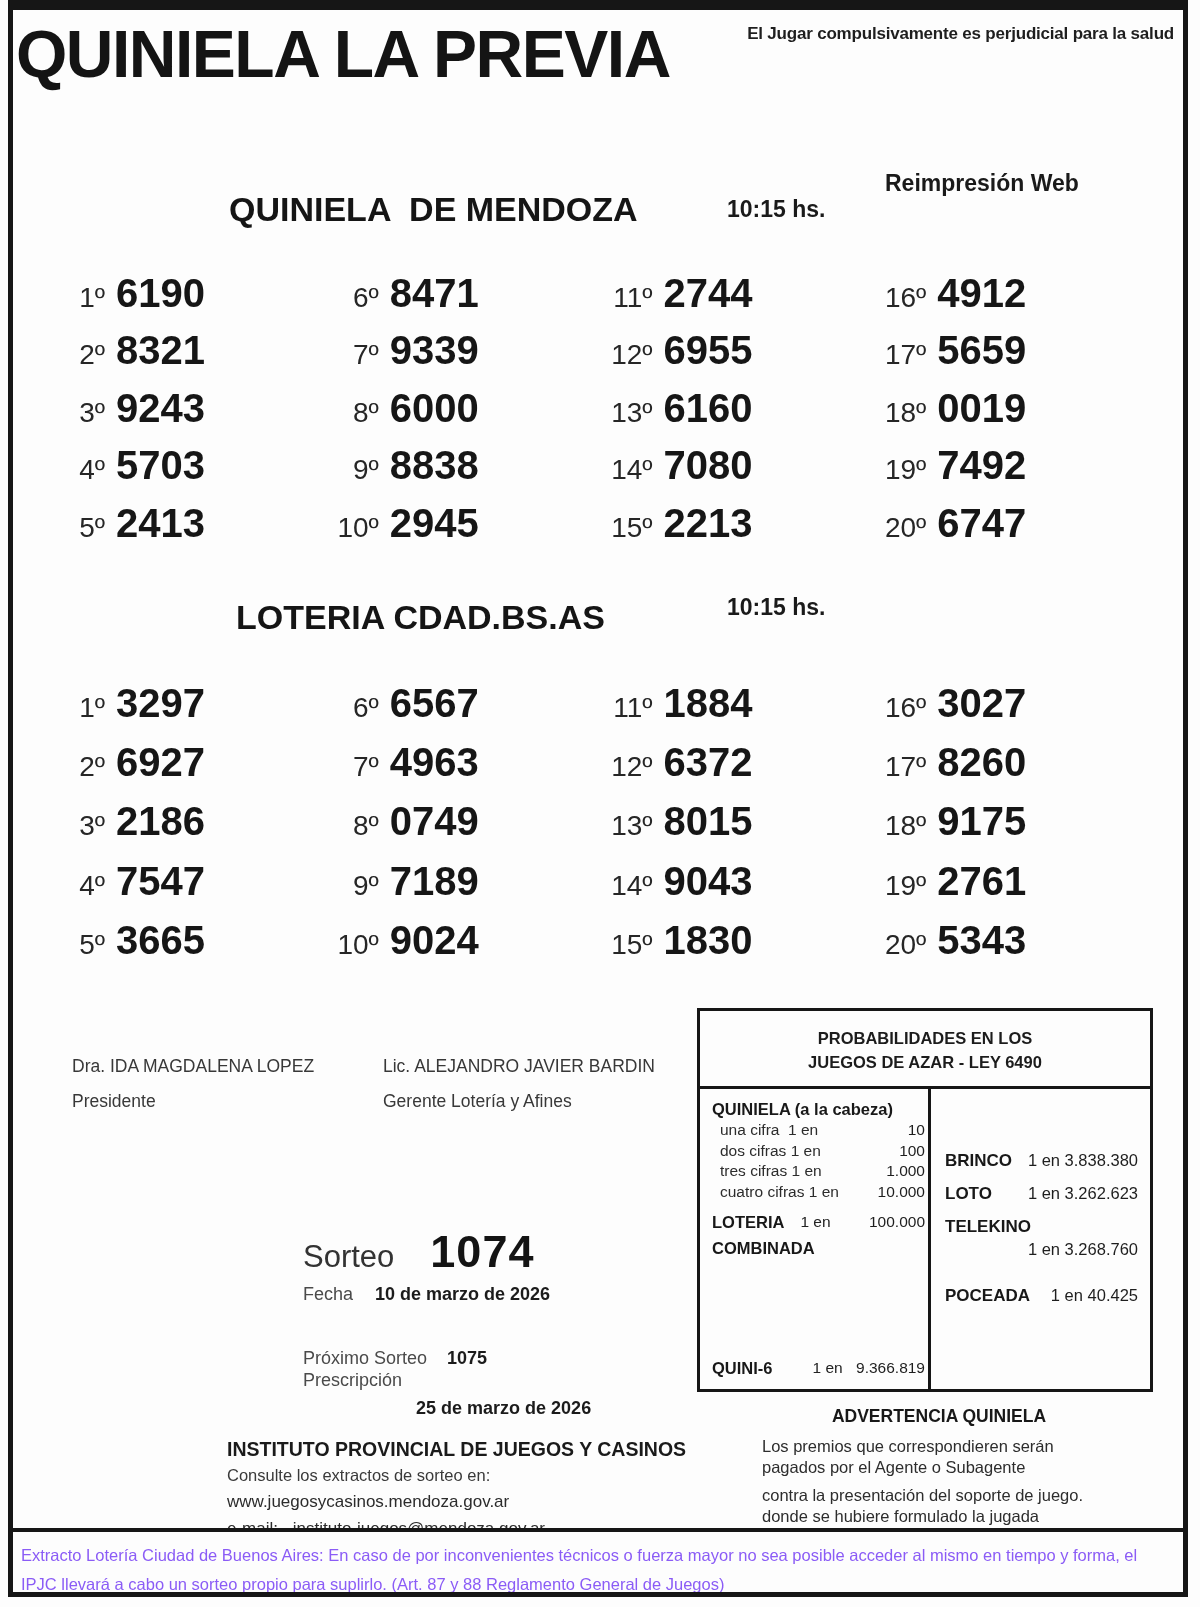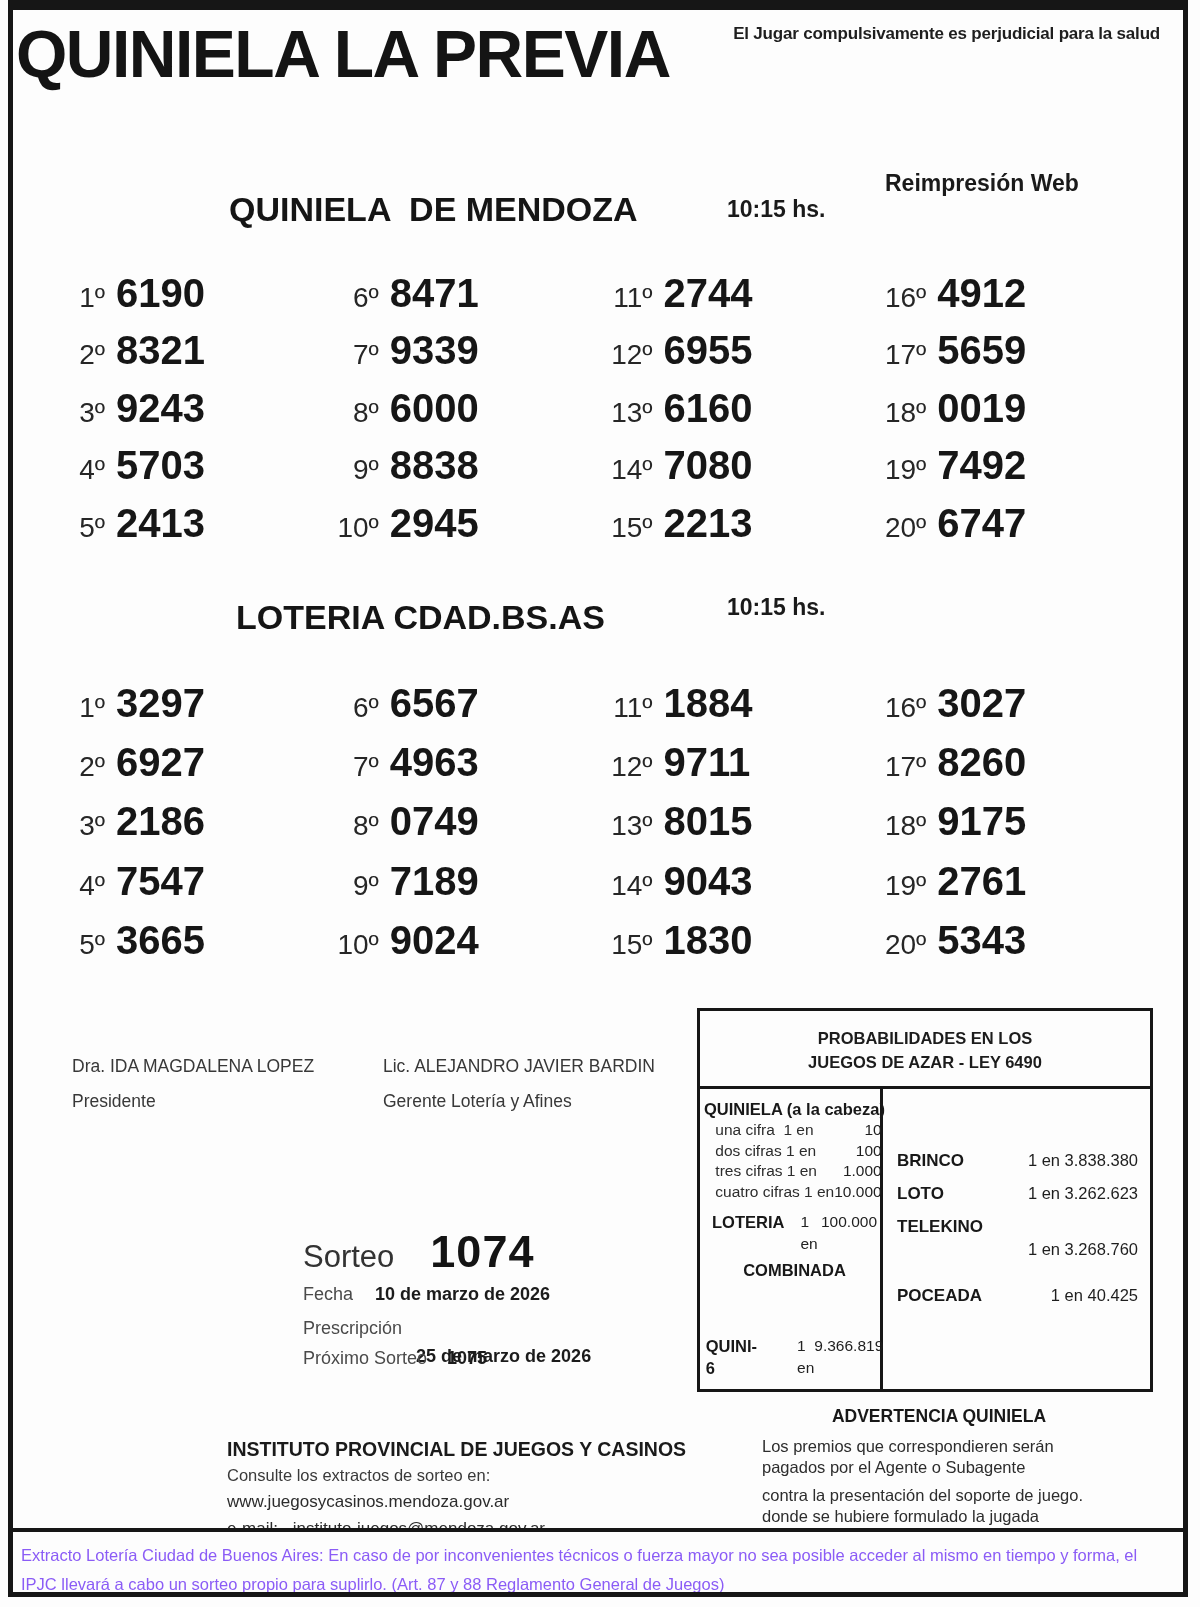--- a/index.html
+++ b/index.html
@@ -28,21 +28,21 @@
     left: 16px; top: 16px;
     font-size: 66px;
     font-weight: bold;
     letter-spacing: -1.5px;
     white-space: pre;
     color: #141414;
   }
 
   .health {
     position: absolute;
-    right: 40px; top: 24px;
+    right: 26px; top: 24px;
     font-size: 17px;
     font-weight: bold;
     letter-spacing: -0.2px;
     color: #1e1e1e;
   }
 
   .section-title {
     position: absolute;
     font-size: 34px;
     font-weight: bold;
@@ -121,28 +121,27 @@
     border-bottom: 3px solid #161616;
     text-align: center;
     padding: 15px 0 12px;
     font-weight: bold;
     font-size: 16.5px;
     line-height: 24px;
     color: #1c1c1c;
   }
   .prob-body { flex: 1; display: flex; min-height: 0; }
   .prob-left {
-    width: 183px;
+    width: 231px;
     border-right: 3px solid #161616;
     padding: 9px 3px 8px 12px;
     font-size: 15.5px;
     display: flex;
     flex-direction: column;
     color: #222;
-    align-items: center;
   }
   .p-heading { font-weight: bold; font-size: 16.5px; line-height: 22px; white-space: pre; color: #181818; }
   .p-comb { margin-top: 4px; }
   .p-row { display: flex; line-height: 20.5px; }
   .p-row .p-label { padding-left: 8px; white-space: pre; color: #2c2c2c; }
   .p-row .p-val { margin-left: auto; text-align: right; color: #1e1e1e; }
   .comb-rows { margin-top: 6px; }
   .comb-rows .p-label { padding-left: 16px; }
   .p-loteria { margin-top: 9px; line-height: 22px; }
   .p-g { font-weight: bold; font-size: 16.5px; color: #181818; }
@@ -171,21 +170,21 @@
     left: 303px; top: 1226px;
     display: flex;
     align-items: baseline;
     gap: 8px;
   }
   .sorteo-label { font-size: 31px; color: #333; }
   .sorteo-num { margin-left: 28px; font-size: 45px; font-weight: bold; color: #141414; letter-spacing: 1px; }
 
   .info-row { position: absolute; left: 303px; font-size: 18px; color: #4a4a4a; display: flex; }
   .row-fecha { top: 1284px; }
-  .row-prescripcion { top: 1318px; text-align: right; }
+  .row-prescripcion { top: 1370px; text-align: right; }
   .row-proximo { top: 1348px; }
   .info-val { font-weight: bold; color: #1b1b1b; }
   .row-fecha .info-val { margin-left: 22px; }
   .row-prescripcion .info-val { margin-left: 14px; margin-top: 28px; }
   .row-proximo .info-val { margin-left: 20px; }
 
   
   .advert { position: absolute; left: 747px; top: 1406px; width: 384px; }
   .advert-title { font-weight: bold; font-size: 17.5px; text-align: center; margin-bottom: 9px; color: #181818; }
   .advert-line { font-size: 16.5px; line-height: 20.5px; padding-left: 15px; color: #2d2d2d; }
@@ -381,21 +380,21 @@
         <span class="num">9024</span>
       </div>
 
       <div class="cell">
         <span class="rank">11º</span>
         <span class="num">1884</span>
       </div>
 
       <div class="cell">
         <span class="rank">12º</span>
-        <span class="num">9711</span>
+        <span class="num">6372</span>
       </div>
 
       <div class="cell">
         <span class="rank">13º</span>
         <span class="num">8015</span>
       </div>
 
       <div class="cell">
         <span class="rank">14º</span>
         <span class="num">9043</span>

